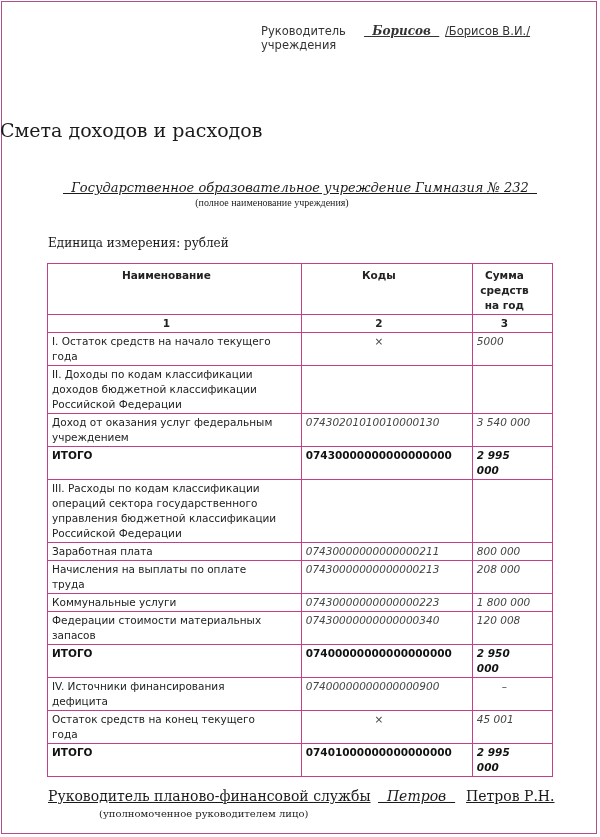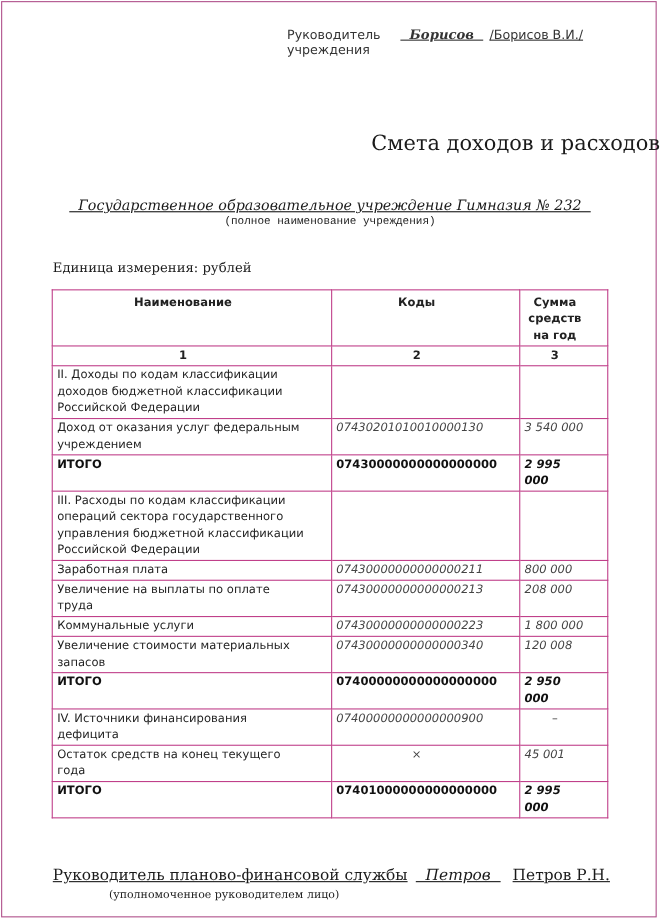--- a/index.html
+++ b/index.html
@@ -2,24 +2,24 @@
 <html><head>
 <meta charset="utf-8">
 <style>
   html, body { margin: 0; padding: 0; background: #ffffff; }
   body { width: 600px; height: 837px; position: relative; overflow: hidden; font-family: "DejaVu Sans", sans-serif; color: #222; }
   .frame { position: absolute; left: 1px; top: 1px; width: 596px; height: 833px; border: 1px solid #b0508a; box-sizing: border-box; }
   .head-sign { position: absolute; left: 261px; top: 24px; font-size: 11.5px; color: #333; line-height: 14px; }
   .head-sign .role { display: inline-block; width: 100px; vertical-align: top; }
   .head-sign .sig { position: absolute; left: 103px; top: 0; font-family: "DejaVu Serif", serif; font-style: italic; font-weight: bold; font-size: 12px; text-decoration: underline; white-space: pre; }
   .head-sign .name { position: absolute; left: 184px; top: 0; text-decoration: underline; white-space: nowrap; font-size: 11.5px; }
-  .title { position: absolute; left: 0; width: 600px; top: 118px; text-align: right; font-family: "DejaVu Serif", serif; font-size: 19px; line-height: 24px; color: #1a1a1a; }
+  .title { position: absolute; left: 0; width: 600px; top: 118px; text-align: left; font-family: "DejaVu Serif", serif; font-size: 19px; line-height: 24px; color: #1a1a1a; }
   .org { position: absolute; left: 0; width: 600px; top: 180px; text-align: center; font-family: "DejaVu Serif", serif; font-style: italic; font-size: 13px; color: #1a1a1a; }
   .org span { text-decoration: underline; white-space: pre; }
-  .org-caption { position: absolute; left: 0; width: 544px; top: 197px; text-align: center; font-family: Liberation Mono, monospace; font-size: 10px; color: #222; margin-left: 28px; }
+  .org-caption { position: absolute; left: 0; width: 544px; top: 197px; text-align: center; font-family: Liberation Serif, serif; font-size: 10px; color: #222; }
   .unit { position: absolute; left: 48px; top: 236px; font-family: "DejaVu Serif", serif; font-size: 12px; color: #1a1a1a; }
   table.smeta { position: absolute; left: 47px; top: 263px; width: 506px; border-collapse: collapse; font-size: 10.5px; line-height: 15px; }
   table.smeta td, table.smeta th { border: 1px solid #c0408a; padding: 1px 20px 1px 4px; vertical-align: top; }
   table.smeta th { font-weight: bold; text-align: center; height: 44px; padding-top: 4px; }
   table.smeta tr.nums td { text-align: center; font-weight: bold; }
   td.name { width: 282px; }
   td.code { width: 140px; font-style: italic; color: #444; }
   td.sum { width: 58px; font-style: italic; color: #444; }
   td.center { text-align: center; font-style: normal; }
   tr.total td { font-weight: bold; color: #111; }
@@ -60,20 +60,25 @@
       <th>Коды</th>
       <th>Сумма средств на год</th>
     </tr>
   </thead>
   <tbody id="tbody">
     <tr class="nums">
       <td>1</td>
       <td>2</td>
       <td>3</td>
     </tr>
+  <tr>
+        <td class="name">I. Остаток средств на начало текущего года</td>
+        <td class="code center">×</td>
+        <td class="sum">5000</td>
+      </tr>
       <tr>
         <td class="name">II. Доходы по кодам классификации доходов бюджетной классификации Российской Федерации</td>
         <td class="code"></td>
         <td class="sum"></td>
       </tr>
       <tr>
         <td class="name">Доход от оказания услуг федеральным учреждением</td>
         <td class="code">07430201010010000130</td>
         <td class="sum">3 540 000</td>
       </tr>
@@ -86,31 +91,31 @@
         <td class="name">III. Расходы по кодам классификации операций сектора государственного управления бюджетной классификации Российской Федерации</td>
         <td class="code"></td>
         <td class="sum"></td>
       </tr>
       <tr>
         <td class="name">Заработная плата</td>
         <td class="code">07430000000000000211</td>
         <td class="sum">800 000</td>
       </tr>
       <tr>
-        <td class="name">Увеличение на выплаты по оплате труда</td>
+        <td class="name">Начисления на выплаты по оплате труда</td>
         <td class="code">07430000000000000213</td>
         <td class="sum">208 000</td>
       </tr>
       <tr>
         <td class="name">Коммунальные услуги</td>
         <td class="code">07430000000000000223</td>
         <td class="sum">1 800 000</td>
       </tr>
       <tr>
-        <td class="name">Увеличение стоимости материальных запасов</td>
+        <td class="name">Федерации стоимости материальных запасов</td>
         <td class="code">07430000000000000340</td>
         <td class="sum">120 008</td>
       </tr>
       <tr class="total">
         <td class="name">ИТОГО</td>
         <td class="code">07400000000000000000</td>
         <td class="sum">2 950 000</td>
       </tr>
       <tr>
         <td class="name">IV. Источники финансирования дефицита</td>

